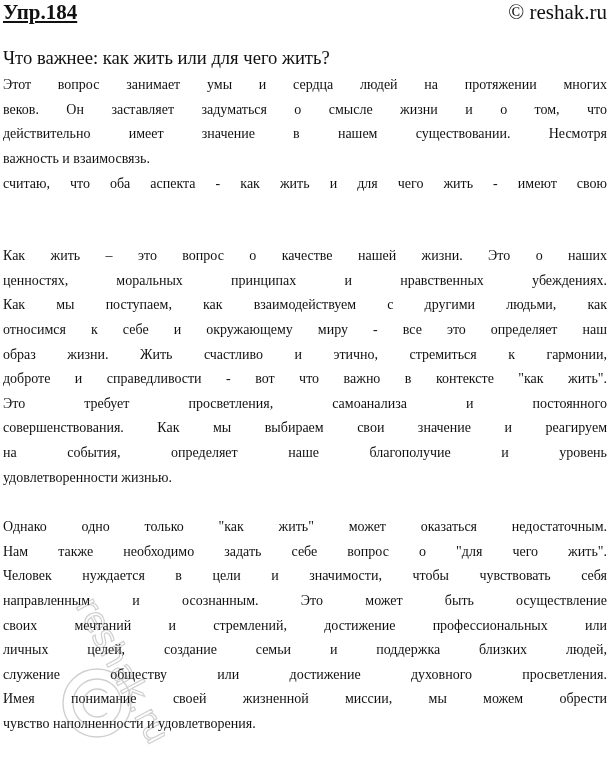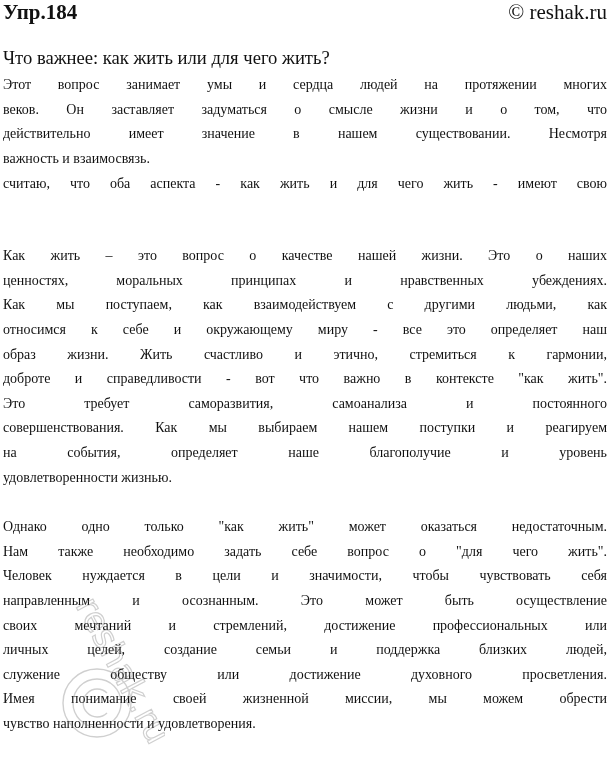--- a/index.html
+++ b/index.html
@@ -22,20 +22,21 @@
       top: 0;
       height: 26px;
     }
     .ex-title {
       position: absolute;
       left: 3px;
       top: -1px;
       font-weight: bold;
       font-size: 21px;
       line-height: 26px;
+      text-decoration: underline;
     }
     .source {
       position: absolute;
       right: 3px;
       top: -1px;
       font-size: 21px;
       line-height: 26px;
     }
     .question {
       position: absolute;
@@ -96,22 +97,22 @@
   <span class="line">считаю, что оба аспекта - как жить и для чего жить - имеют свою</span>
 </div>
 
 <div class="para p2">
   <span class="line">Как жить – это вопрос о качестве нашей жизни. Это о наших</span>
   <span class="line">ценностях, моральных принципах и нравственных убеждениях.</span>
   <span class="line">Как мы поступаем, как взаимодействуем с другими людьми, как</span>
   <span class="line">относимся к себе и окружающему миру - все это определяет наш</span>
   <span class="line">образ жизни. Жить счастливо и этично, стремиться к гармонии,</span>
   <span class="line">доброте и справедливости - вот что важно в контексте "как жить".</span>
-  <span class="line">Это требует саморазвития, самоанализа и постоянного</span>
-  <span class="line">совершенствования. Как мы выбираем нашем поступки и реагируем</span>
+  <span class="line">Это требует просветления, самоанализа и постоянного</span>
+  <span class="line">совершенствования. Как мы выбираем свои значение и реагируем</span>
   <span class="line">на события, определяет наше благополучие и уровень</span>
   <span class="line last">удовлетворенности жизнью.</span>
 </div>
 
 <div class="para p3">
   <span class="line">Однако одно только "как жить" может оказаться недостаточным.</span>
   <span class="line">Нам также необходимо задать себе вопрос о "для чего жить".</span>
   <span class="line">Человек нуждается в цели и значимости, чтобы чувствовать себя</span>
   <span class="line">направленным и осознанным. Это может быть осуществление</span>
   <span class="line">своих мечтаний и стремлений, достижение профессиональных или</span>

